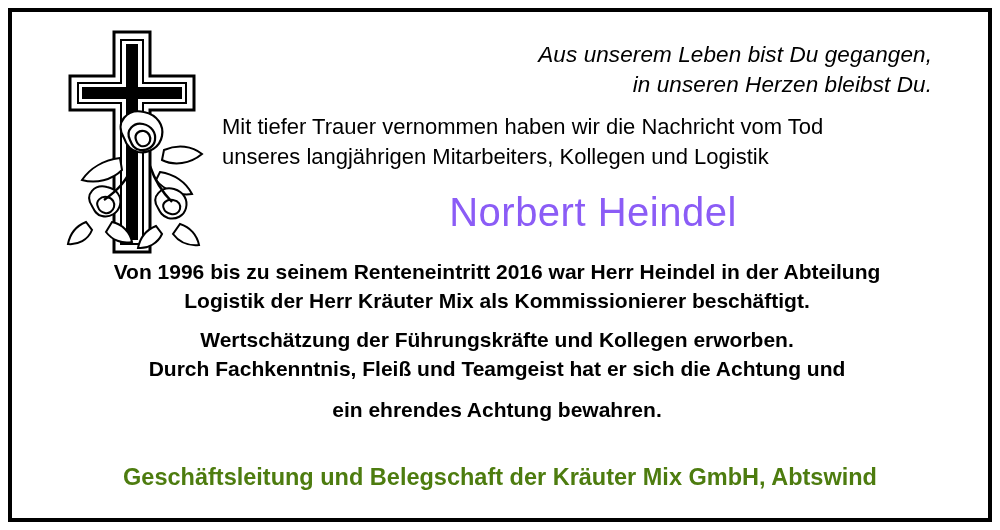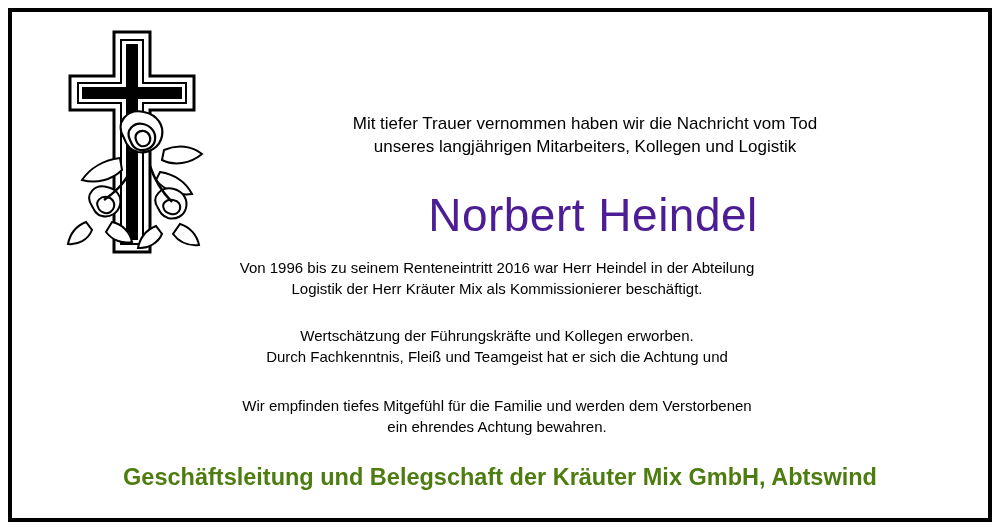--- a/index.html
+++ b/index.html
@@ -60,47 +60,48 @@
     color: #000000;
     letter-spacing: 0.1px;
   }
   .verse div { white-space: nowrap; }
 
   .intro {
     position: absolute;
     left: 210px;
     right: 40px;
     top: 100px;
-    text-align: center;
-    font-size: 17px;
+    text-align: left;
+    font-size: 22px;
     line-height: 1.38;
     color: #000000;
   }
   .intro div { white-space: nowrap; }
 
   .name {
     position: absolute;
     left: 216px;
     right: 30px;
     top: 178px;
     text-align: center;
-    font-size: 46px;
+    font-size: 40px;
     line-height: 1.1;
-    color: #4c1d95;
+    color: #8b5cf6;
     letter-spacing: 0.5px;
   }
 
   .body-block {
     position: absolute;
     left: 28px;
     right: 34px;
     text-align: center;
-    font-size: 15px;
+    font-size: 21px;
     line-height: 1.4;
     color: #000000;
+    font-weight: bold;
   }
   .body-block div { white-space: nowrap; }
 
   .para1 { top: 245px; }
   .para2 { top: 313px; }
   .para3 { top: 383px; }
 
   .signature {
     position: absolute;
     left: 28px;
@@ -162,40 +163,43 @@
             <path d="M116 194 c10 3 17 11 19 21 c-11 1 -20 -3 -26 -11 z"></path>
           </g>
 
           <g stroke="#000000" stroke-width="2.4" fill="none">
             <path d="M70 132 C64 150 54 160 40 170"></path>
             <path d="M86 136 C92 154 100 164 108 172"></path>
           </g>
         </svg>
       </div>
 
+      <div class="verse">
+        <div>Aus unserem Leben bist Du gegangen,</div>
+        <div>in unseren Herzen bleibst Du.</div>
+      </div>
 
       <div class="intro">
         <div>Mit tiefer Trauer vernommen haben wir die Nachricht vom Tod</div>
         <div>unseres langjährigen Mitarbeiters, Kollegen und Logistik</div>
       </div>
 
       <div class="name">Norbert Heindel</div>
 
       <div class="body-block para1">
         <div>Von 1996 bis zu seinem Renteneintritt 2016 war Herr Heindel in der Abteilung</div>
         <div>Logistik der Herr Kräuter Mix als Kommissionierer beschäftigt.</div>
       </div>
 
       <div class="body-block para2">
         <div>Wertschätzung der Führungskräfte und Kollegen erworben.</div>
         <div>Durch Fachkenntnis, Fleiß und Teamgeist hat er sich die Achtung und</div>
       </div>
 
       <div class="body-block para3">
-        <div>Wir empfinden tiefes Mitgefühl für die Familie und werden dem Verstorbenen</div>
         <div>ein ehrendes Achtung bewahren.</div>
       </div>
 
       <div class="signature">Geschäftsleitung und Belegschaft der Kräuter Mix GmbH, Abtswind</div>
 
     </div>
   </div>
 </div>
 
 </body></html>

